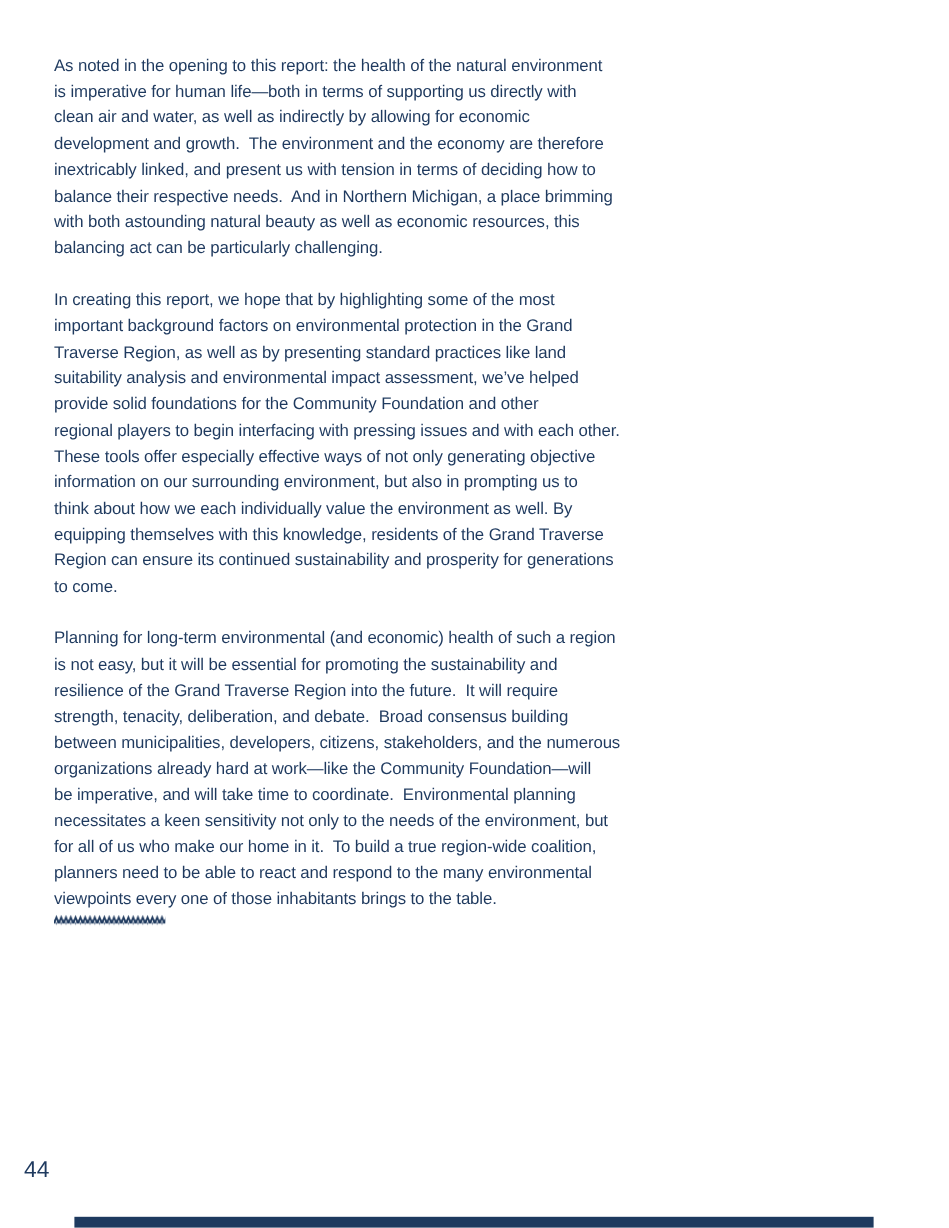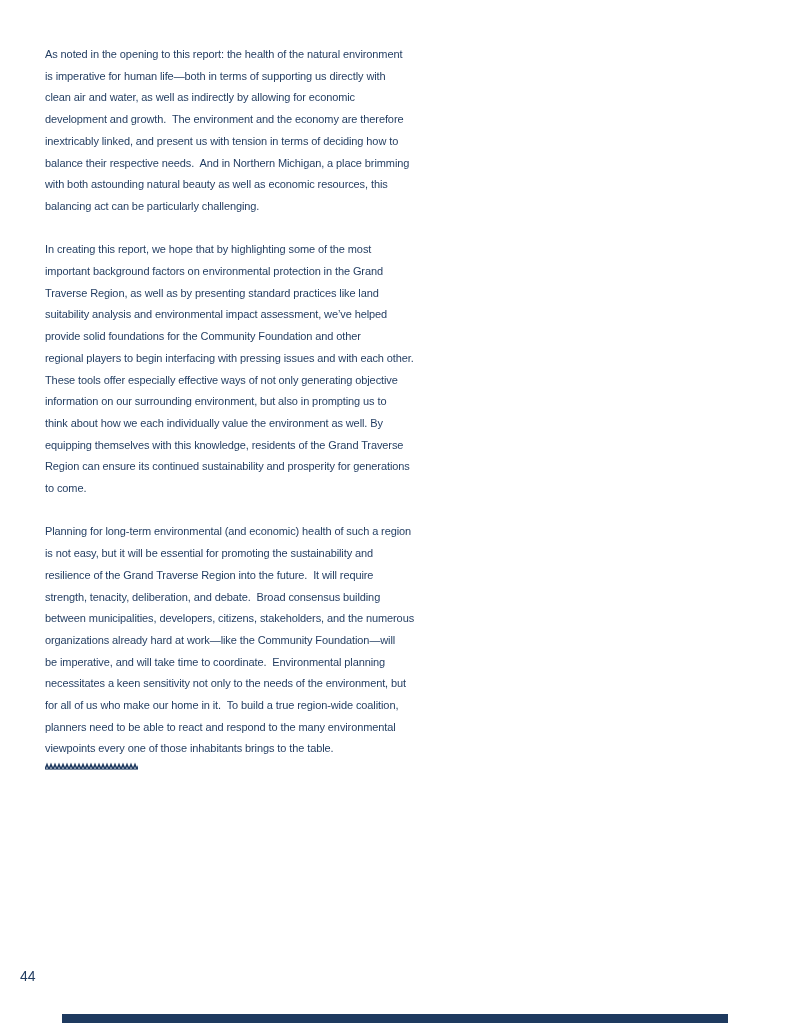--- a/index.html
+++ b/index.html
@@ -15,37 +15,37 @@
     --bar: #1e3a5f;
   }
   .page-body {
     position: absolute;
     left: 45px;
     top: 44px;
     right: 20px;
   }
   .para {
     white-space: pre-wrap;
-    font-size: 11px;
+    font-size: 14px;
     line-height: 21.7px;
     letter-spacing: -0.1px;
     color: var(--ink);
     margin: 0 0 21.7px 0;
   }
   .para:last-of-type { margin-bottom: 2px; }
   .squiggle {
     display: block;
     margin-top: 2px;
   }
   .squiggle path { stroke: var(--ink); }
   .page-number {
     position: absolute;
     left: 20px;
     top: 966px;
-    font-size: 14px;
+    font-size: 19px;
     line-height: 20px;
     color: var(--ink);
   }
   .footer-rule {
     position: absolute;
     left: 62px;
     bottom: 0;
     width: 666px;
     height: 9px;
     background: var(--bar);

